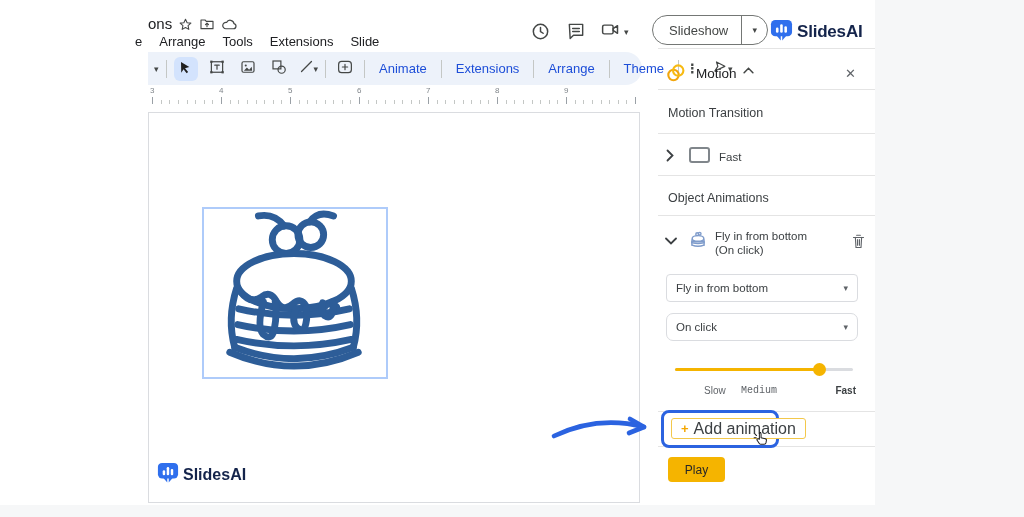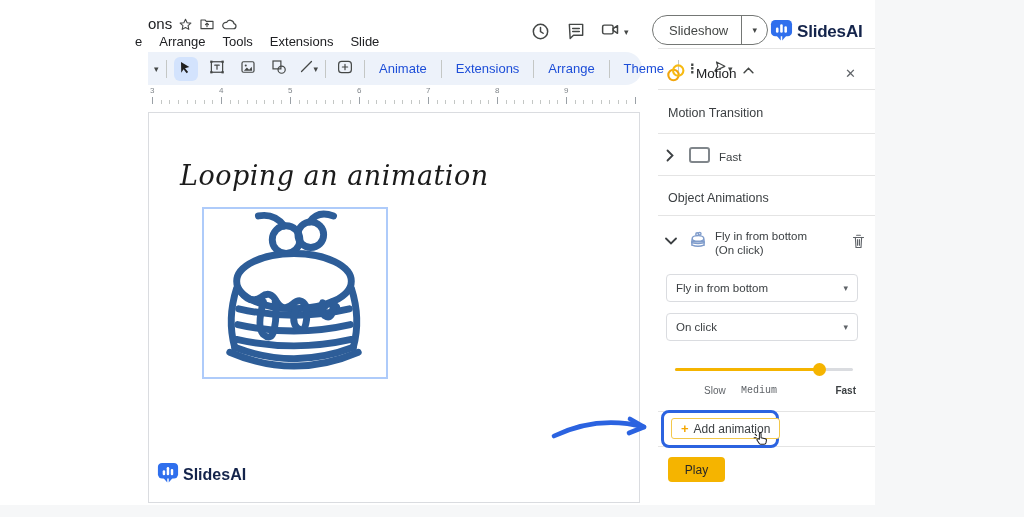--- a/index.html
+++ b/index.html
@@ -70,21 +70,21 @@
   .slider-fill { height:3px; background:#f5b400; border-radius:2px; }
   .slider-thumb { position:absolute; top:-5px; width:13px; height:13px; border-radius:50%; background:#f5b400; }
   .speed-label { font-size:10px; color:#5f6368; }
   .speed-label.bold { color:#3c4043; font-weight:700; }
   .annotate-box { border:3px solid #2b63e0; border-radius:8px; background:transparent; }
   .add-anim-btn {
     height:21px; border:1px solid #f3c84b; border-radius:3px; background:#fff;
     display:flex; align-items:center; gap:5px; padding:0 9px; white-space:nowrap;
   }
   .add-plus { color:#f5a700; font-weight:700; font-size:13px; }
-  .add-label { font-size:12px; color:#3c4043; font-weight:500; }
+  .add-label { font-size:16px; color:#3c4043; font-weight:500; }
   .play-btn {
     width:57px; height:25px; background:#f5b400; border-radius:4px;
     display:flex; align-items:center; justify-content:center;
     font-size:12px; font-weight:500; color:#272727;
   }
   .x-close { font-size:13px; color:#5f6368; }
 </style>
 </head>
 <body>
 
@@ -302,21 +302,20 @@
       <div class="tick" style="left: 435.25px; height: 4px;"></div>
       <div class="tick" style="left: 443.875px; height: 4px;"></div>
       <div class="tick" style="left: 452.5px; height: 4px;"></div>
       <div class="tick" style="left: 461.125px; height: 4px;"></div>
       <div class="tick" style="left: 469.75px; height: 4px;"></div>
       <div class="tick" style="left: 478.375px; height: 4px;"></div>
       <div class="tick major" style="left: 487px; height: 7px;"></div>
     </div>
 
   <div class="abs slide-page">
-    <div class="abs script-title" style="left:31px;top:47px;">Looping an animation</div>
 
     <div class="abs sel-box" style="left:53px;top:94px;width:186px;height:172px;">
       <span>
         <svg width="180" height="166" viewBox="0 0 180 168" fill="none" stroke="#2d5d98" stroke-width="7" stroke-linecap="round" stroke-linejoin="round">
 
           <path d="M80 17 Q70 4 54 7"></path>
           <path d="M106 13 Q114 1 130 7"></path>
 
           <circle cx="82" cy="31" r="14"></circle>
           <circle cx="107" cy="26" r="13"></circle>
@@ -413,21 +412,21 @@
   <div class="abs icon-btn" style="left:850px;top:232px;width:16px;height:18px;">
     <svg width="15" height="17" viewBox="0 0 24 26" fill="none" stroke="#5f6368" stroke-width="1.8" stroke-linecap="round">
         <path d="M9 3h6M4 6.5h16M7 6.5l1 16h8l1-16M10.5 10v9M13.5 10v9"></path>
       </svg>
   </div>
 
   <div class="abs select" style="left:666px;top:274px;">
     <span>Fly in from bottom</span>
     <span class="caret">▾</span>
   </div>
-  <div class="abs select" style="left:666px;top:313px;">
+  <div class="abs select" style="left:666px;top:313px;border-radius:7px;">
     <span>On click</span>
     <span class="caret">▾</span>
   </div>
 
   <div class="abs slider-track" style="left:675px;top:368px;">
     <div class="slider-fill" style="width: 81%;"></div>
     <div class="slider-thumb" style="left: calc(81% - 6px);"></div>
   </div>
   <div class="abs speed-label" style="left:704px;top:385px;">Slow</div>
   <div class="abs speed-label" style="left:741px;top:385px;font-family:Liberation Mono, monospace;">Medium</div>

